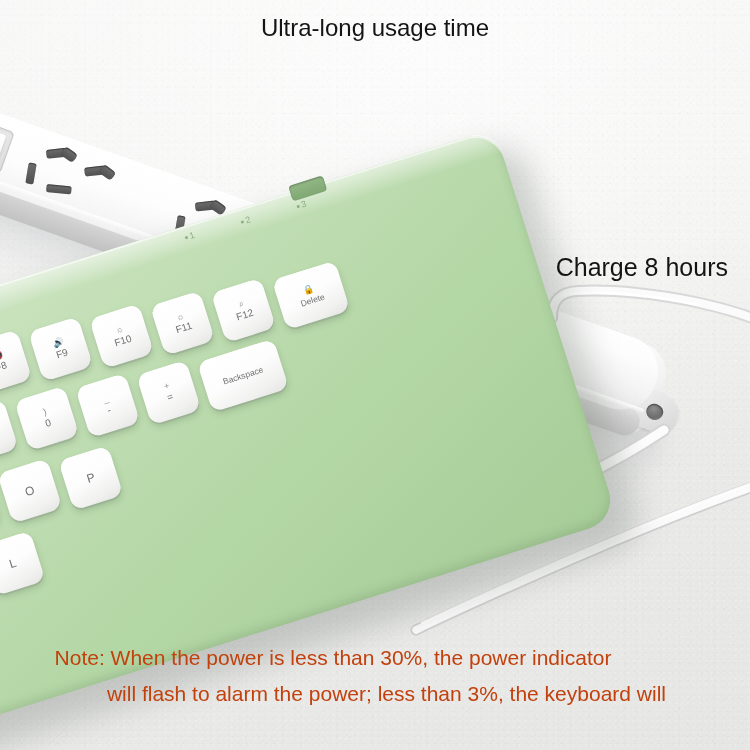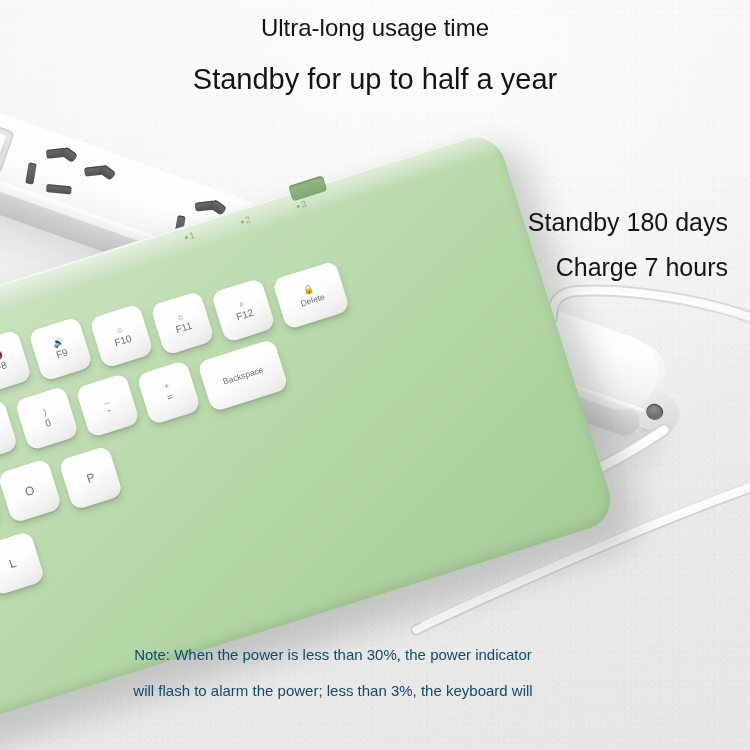--- a/index.html
+++ b/index.html
@@ -232,24 +232,24 @@
   #headline1 { left:0; top:14px; width:750px; text-align:center; font-size:24px; }
   #headline2 { left:0; top:63px; width:750px; text-align:center; font-size:29px; }
 
   .feature { right:22px; font-size:25px; text-align:right; }
   #feat1 { top:163px; }
   #feat2 { top:208px; }
   #feat3 { top:253px; }
 
   .note-line {
     left:0; width:666px; text-align:center;
-    font-size:15px; color:#0c4a6e;
+    font-size:21px; color:#c2410c;
   }
   #note1 { top:646px; }
-  #note2 { top:682px; }
+  #note2 { top:682px;text-align:right; }
   #note3 { top:718px; }
 </style>
 </head>
 <body>
 
 <div id="stage">
 
   <div class="bg"></div>
   <div class="bg-grain"></div>
   <div class="bg-vignette"></div>
@@ -417,21 +417,19 @@
       <span class="lbl">P</span>
     </div>
 
     <div class="key" style="left:154px; top:244px; width:52px; height:52px;">
       <span class="lbl">L</span>
     </div>
 
   </div>
 
   <div class="txt" id="headline1">Ultra-long usage time</div>
-  <div class="txt" id="headline2">Standby for up to half a year</div>
-
-  <div class="txt feature" id="feat2">Standby 180 days</div>
-  <div class="txt feature" id="feat3">Charge 7 hours</div>
+
+  <div class="txt feature" id="feat3">Charge 8 hours</div>
 
   <div class="txt note-line" id="note1">Note: When the power is less than 30%, the power indicator</div>
   <div class="txt note-line" id="note2">will flash to alarm the power; less than 3%, the keyboard will</div>
 
 </div>
 
 </body></html>

